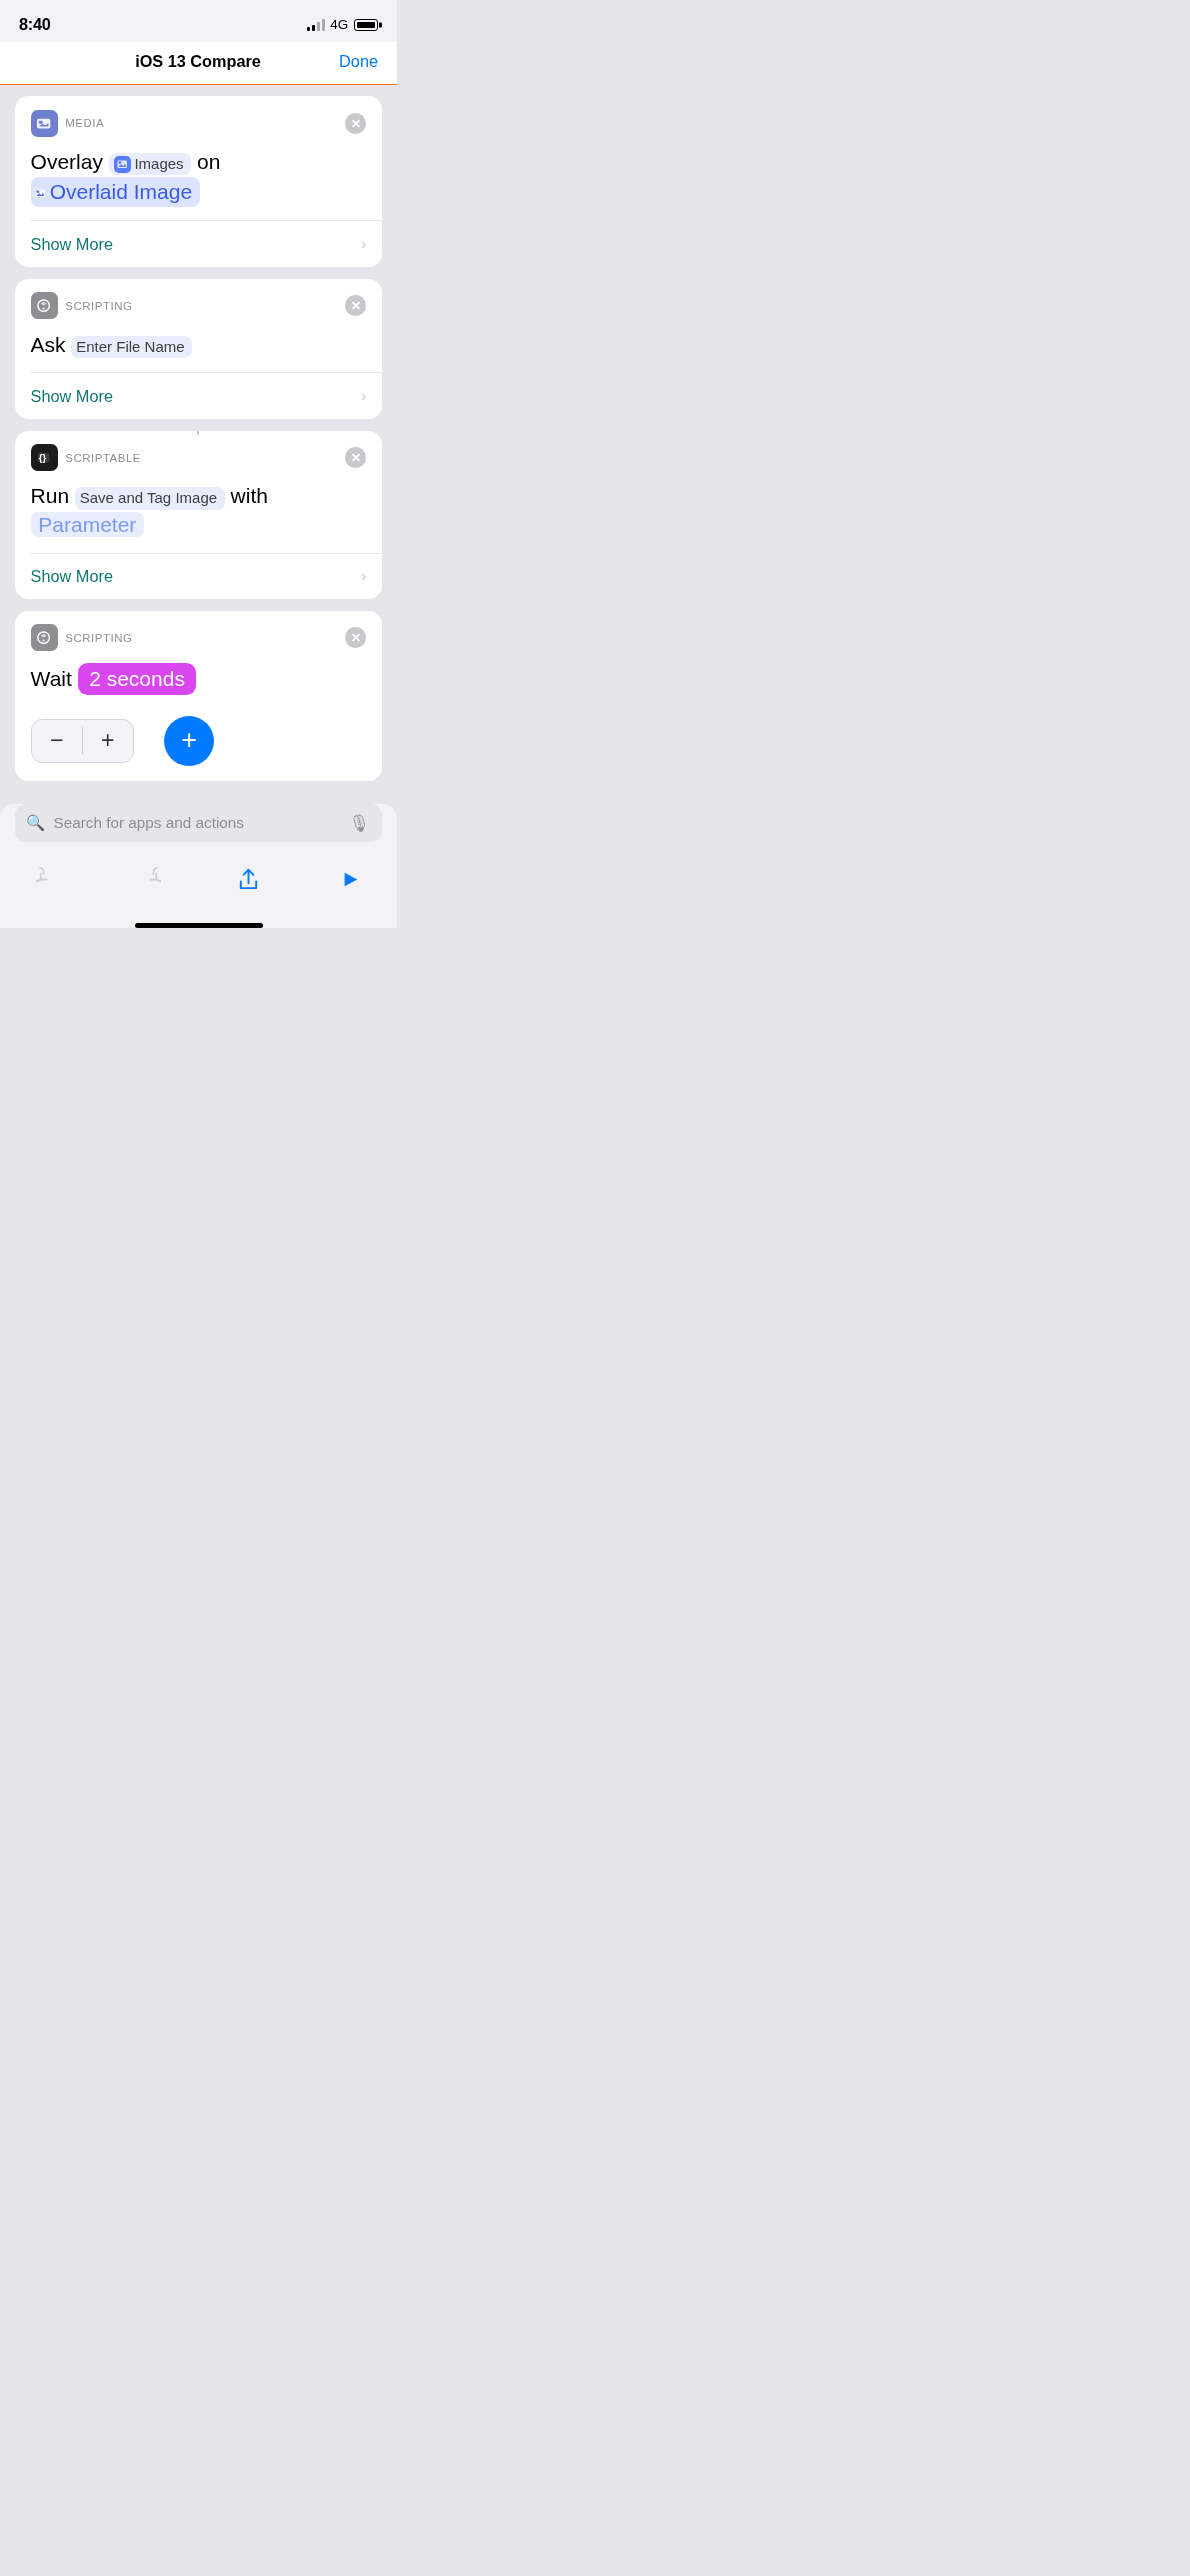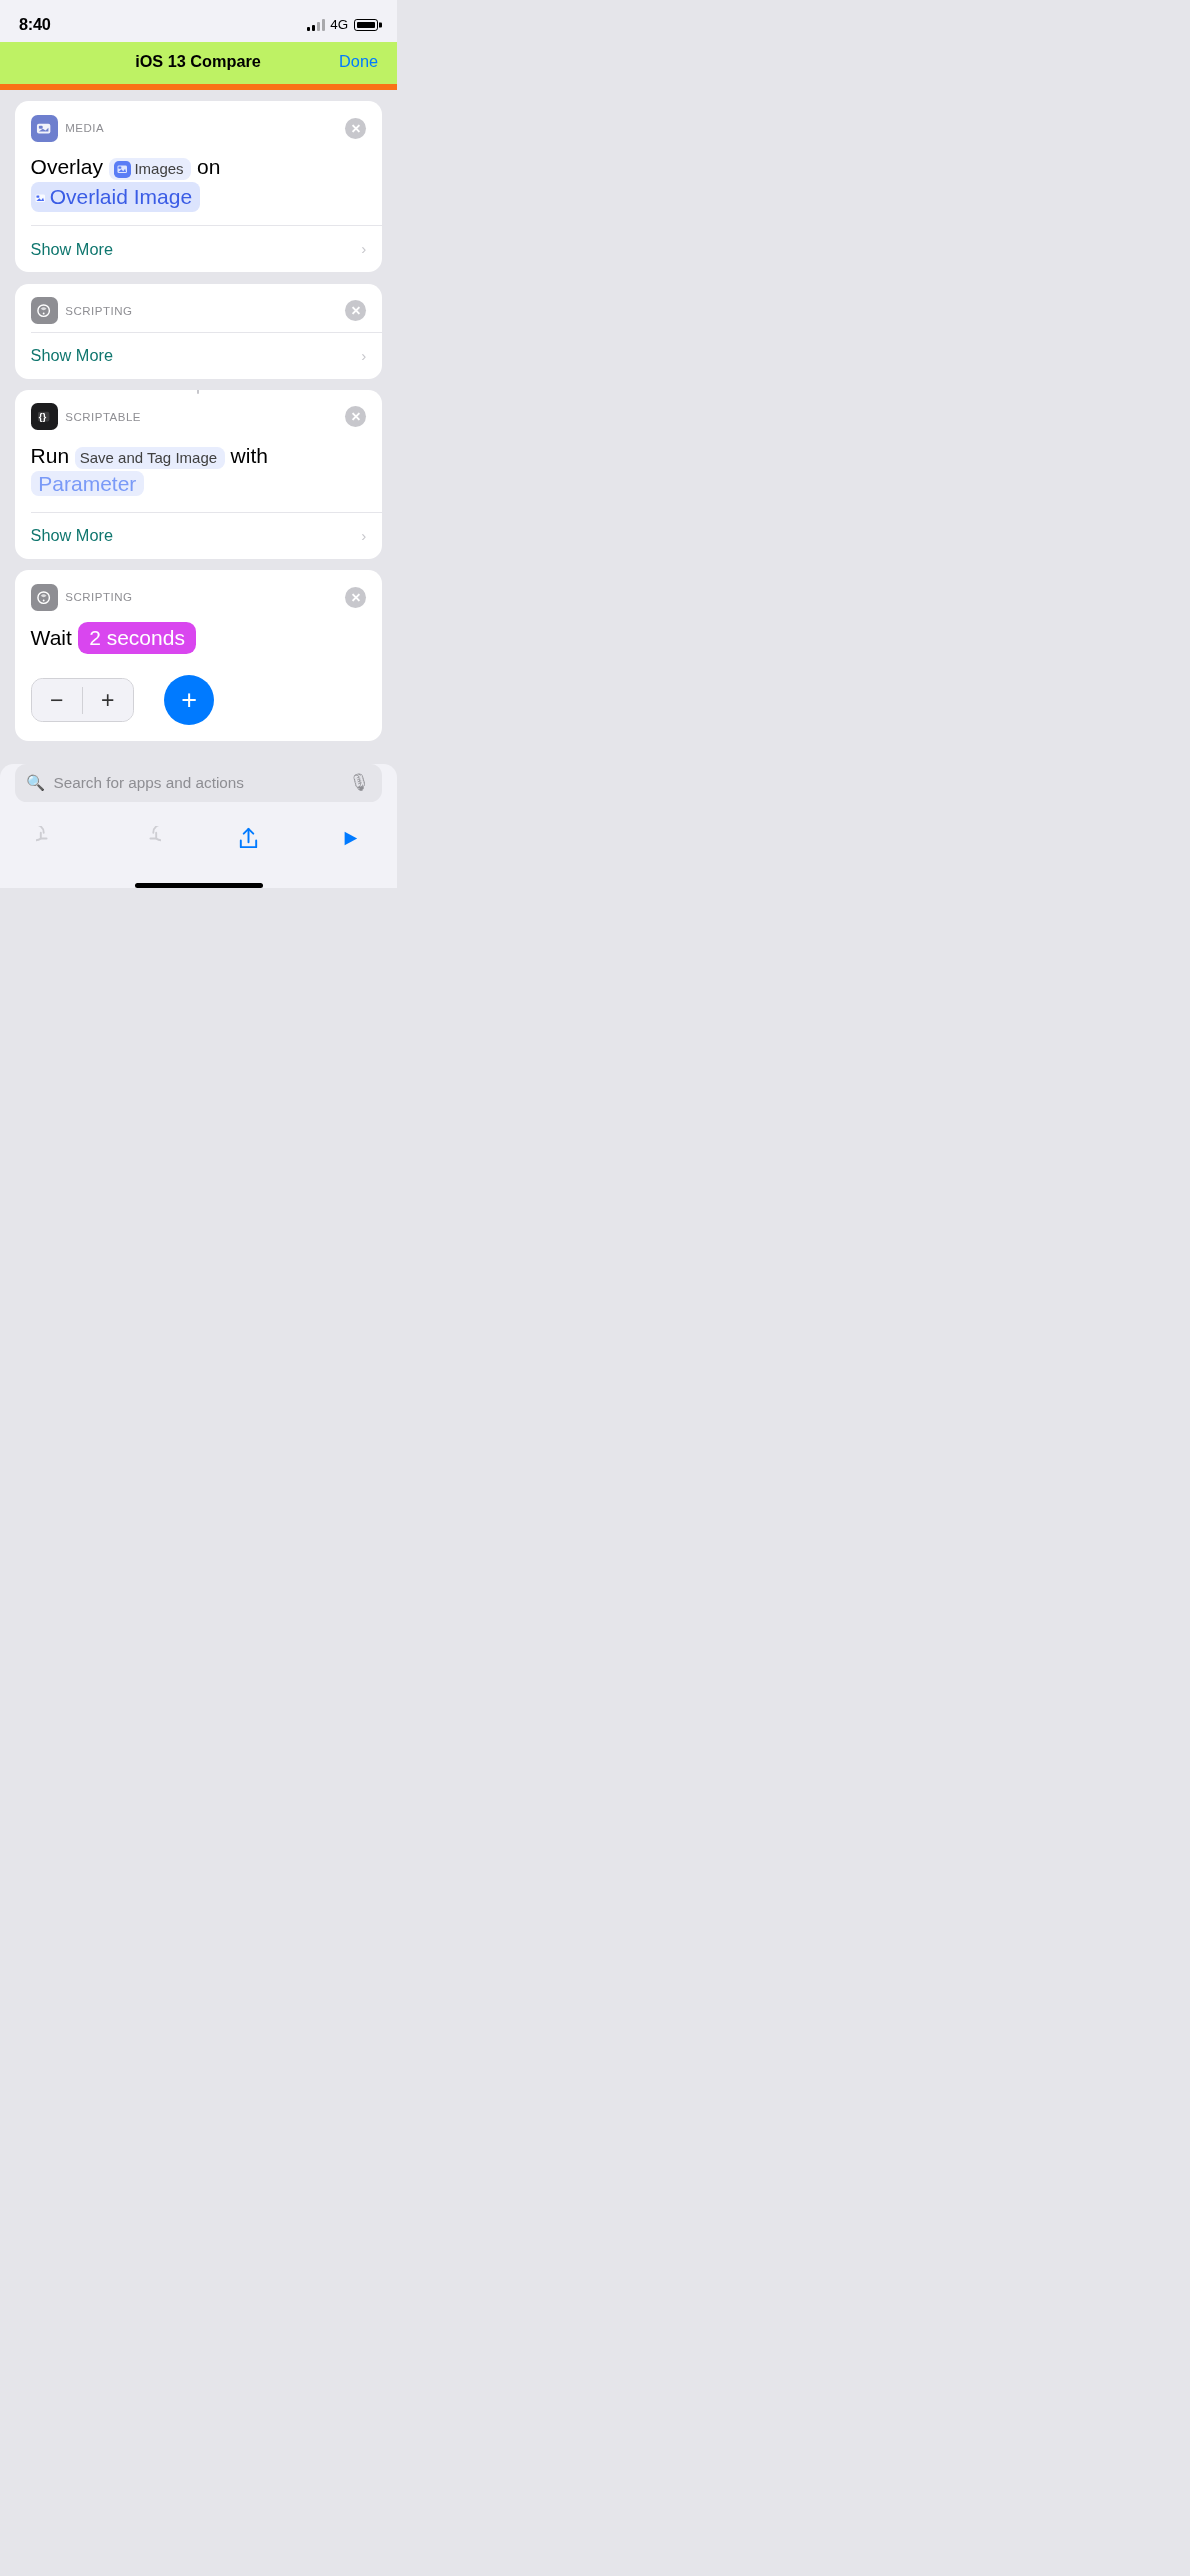--- a/index.html
+++ b/index.html
@@ -75,26 +75,26 @@
     }
     .battery-fill {
       width: 100%;
       height: 100%;
       background: #000;
       border-radius: 1px;
     }
 
     
     .nav-bar {
-      background: #bef264;
+      background: #ffffff;
       display: flex;
       justify-content: space-between;
       align-items: center;
       padding: 9.6px 19px 13.4px;
-      border-bottom: 6px solid #f97316;
+      border-bottom: 1px solid #f97316;
     }
     .nav-title {
       font-size: 16.3px;
       font-weight: 600;
       color: #000;
     }
     .nav-done {
       font-size: 16.3px;
       color: #007aff;
       font-weight: 400;
@@ -424,20 +424,24 @@
           <svg width="15.3" height="15.3" viewBox="0 0 16 16" fill="none">
             <circle cx="8" cy="8" r="6" stroke="white" stroke-width="1.5" fill="none"></circle>
             <path d="M5 6 Q8 3 11 6 Q8 9 5 6Z" fill="white" opacity="0.7"></path>
             <circle cx="8" cy="11" r="1" fill="white"></circle>
           </svg>
         </div>
         <span class="card-category">SCRIPTING</span>
       </div>
       <div class="close-btn">✕</div>
     </div>
+    <div class="card-body">
+      <span>Ask </span>
+      <span class="token-blue">Enter File Name</span>
+    </div>
     <div class="divider"></div>
     <div class="show-more">
       <span class="show-more-text">Show More</span>
       <span class="show-more-chevron">›</span>
     </div>
   </div>
 
   <div class="card" style="position:relative;">
 
     <div style="position:absolute;right:50%;top:-3.8px;width:1.9px;height:7.7px;background:#c7c7cc;border-radius:1.9px;"></div>

